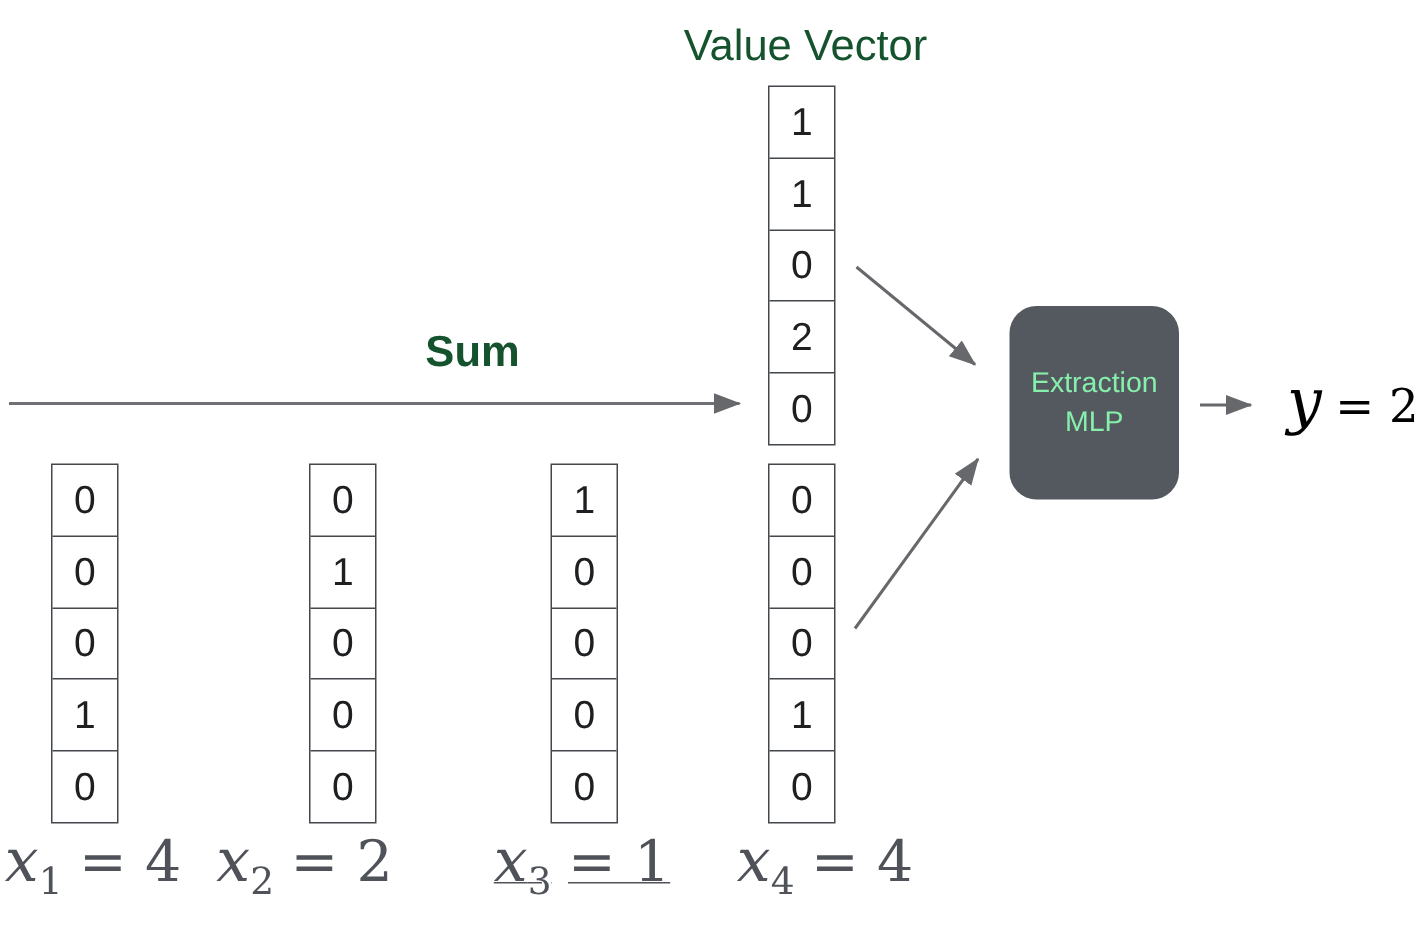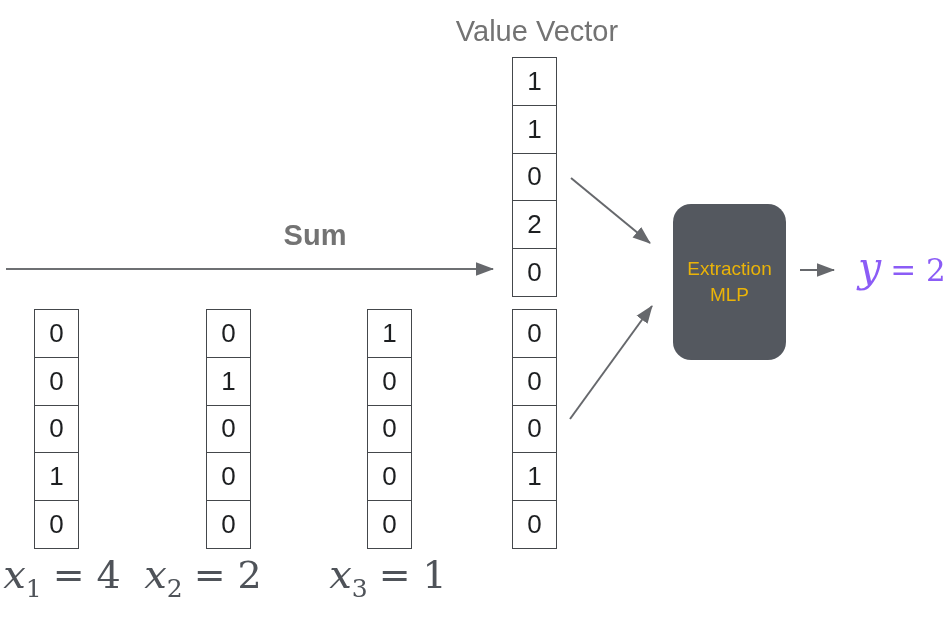--- a/index.html
+++ b/index.html
@@ -7,21 +7,21 @@
     position: relative;
     width: 946px;
     height: 628px;
     background: #ffffff;
     overflow: hidden;
     font-family: "Liberation Sans", sans-serif;
   }
   .abs { position: absolute; }
 
   .heading {
-    color: #737373;
+    color: #14532d;
     font-size: 29px;
     text-align: center;
     line-height: 1;
     white-space: nowrap;
   }
 
   .vec {
     position: absolute;
     width: 45px;
     height: 240px;
@@ -54,38 +54,38 @@
   }
   .lvar { font-style: italic; font-size: 40px; }
   .lsub { font-size: 25px; vertical-align: -9px; }
   .lrhs { font-size: 38px; margin-left: 11px; }
 
   .mlp-box {
     position: absolute;
     left: 673px;
     top: 204px;
     width: 113px;
-    height: 156px;
+    height: 129px;
     background: #54585f;
     border-radius: 18px;
     display: flex;
     flex-direction: column;
     align-items: center;
     justify-content: center;
-    color: #eab308;
+    color: #86efac;
     font-size: 19px;
     line-height: 1.35;
     text-align: center;
   }
 
   .output-label {
     position: absolute;
     left: 858px;
     top: 243px;
-    color: #8b5cf6;
+    color: #000000;
     white-space: nowrap;
   }
   .yvar {
     font-family: "DejaVu Serif", serif;
     font-style: italic;
     font-size: 41px;
   }
   .yrhs {
     font-family: "DejaVu Serif", serif;
     font-size: 31px;
@@ -153,22 +153,25 @@
     <div class="cell">1</div>
     <div class="cell">0</div>
   </div>
 
   <div class="xlabel" style="left:-8px;">
     <span class="lvar">x</span><span class="lsub">1</span><span class="lrhs">= 4</span>
   </div>
   <div class="xlabel" style="left:133px;text-align:center;">
     <span class="lvar">x</span><span class="lsub">2</span><span class="lrhs">= 2</span>
   </div>
-  <div class="xlabel" style="left:318px;">
+  <div class="xlabel" style="left:318px;text-decoration:underline;">
     <span class="lvar">x</span><span class="lsub">3</span><span class="lrhs">= 1</span>
+  </div>
+  <div class="xlabel" style="left:480px;">
+    <span class="lvar">x</span><span class="lsub">4</span><span class="lrhs">= 4</span>
   </div>
 
   <div class="mlp-box">
     <div>Extraction</div>
     <div>MLP</div>
   </div>
 
   <div class="output-label">
     <span class="yvar">y</span><span class="yrhs">= 2</span>
   </div>

